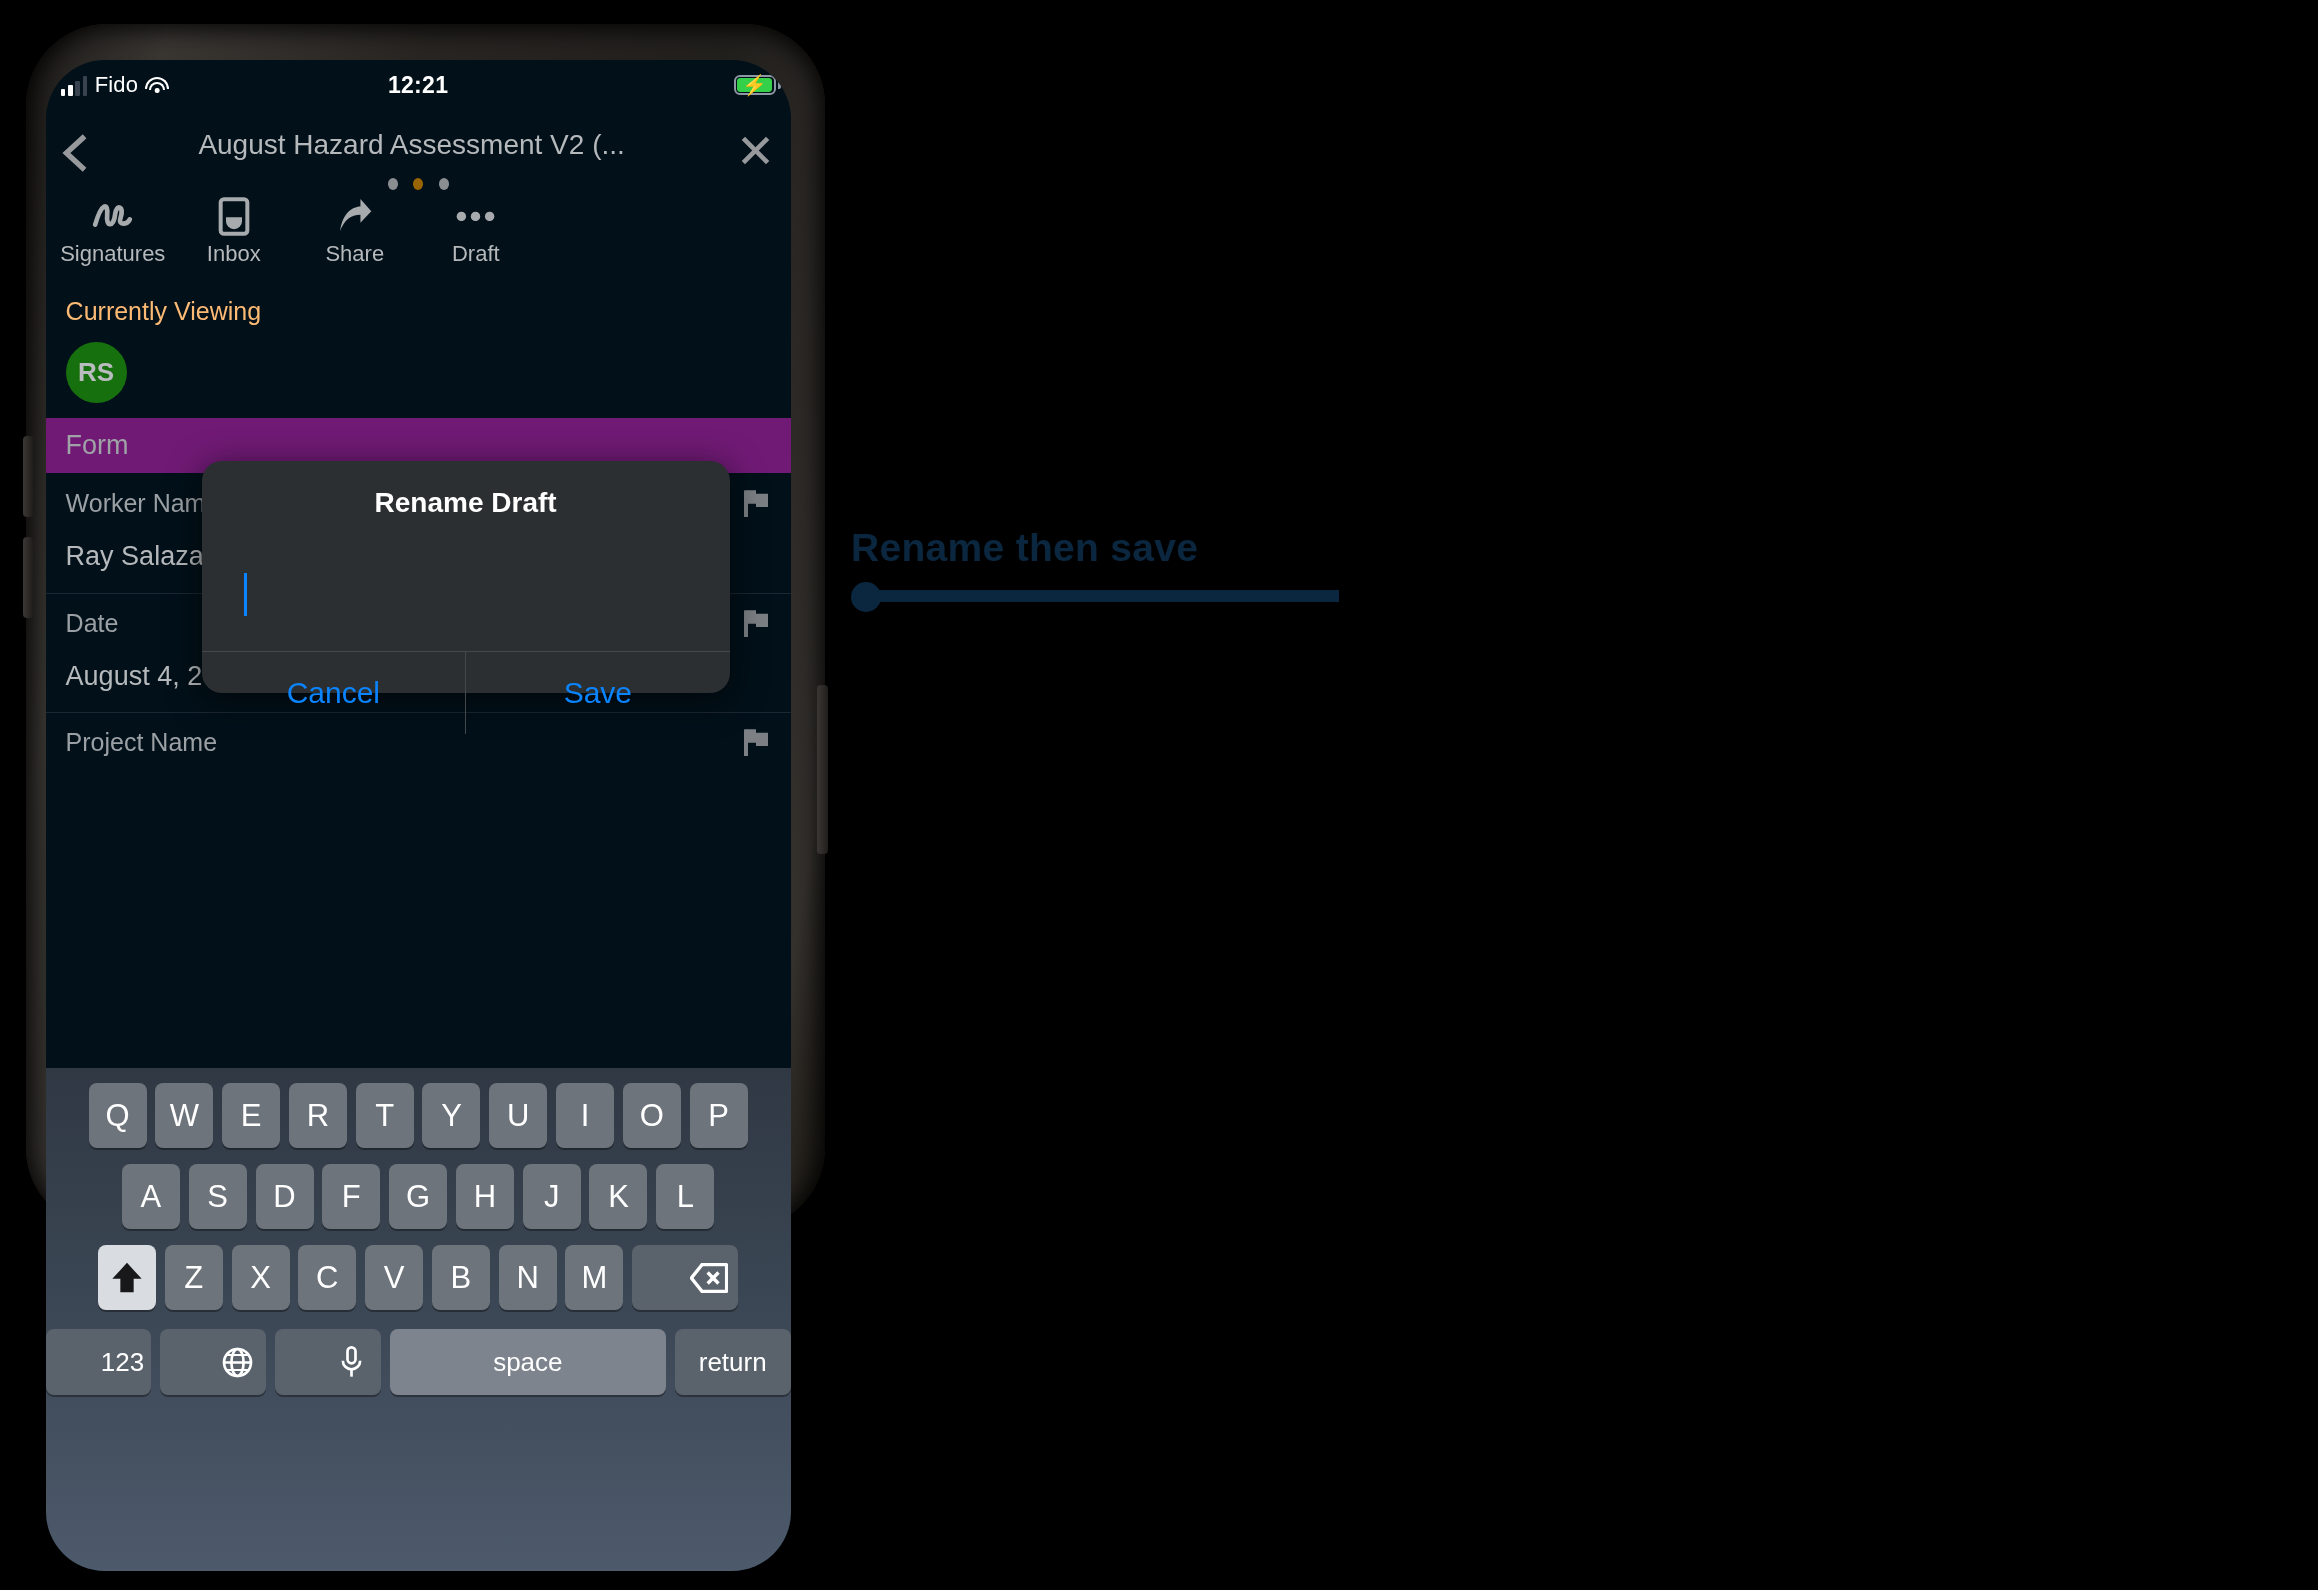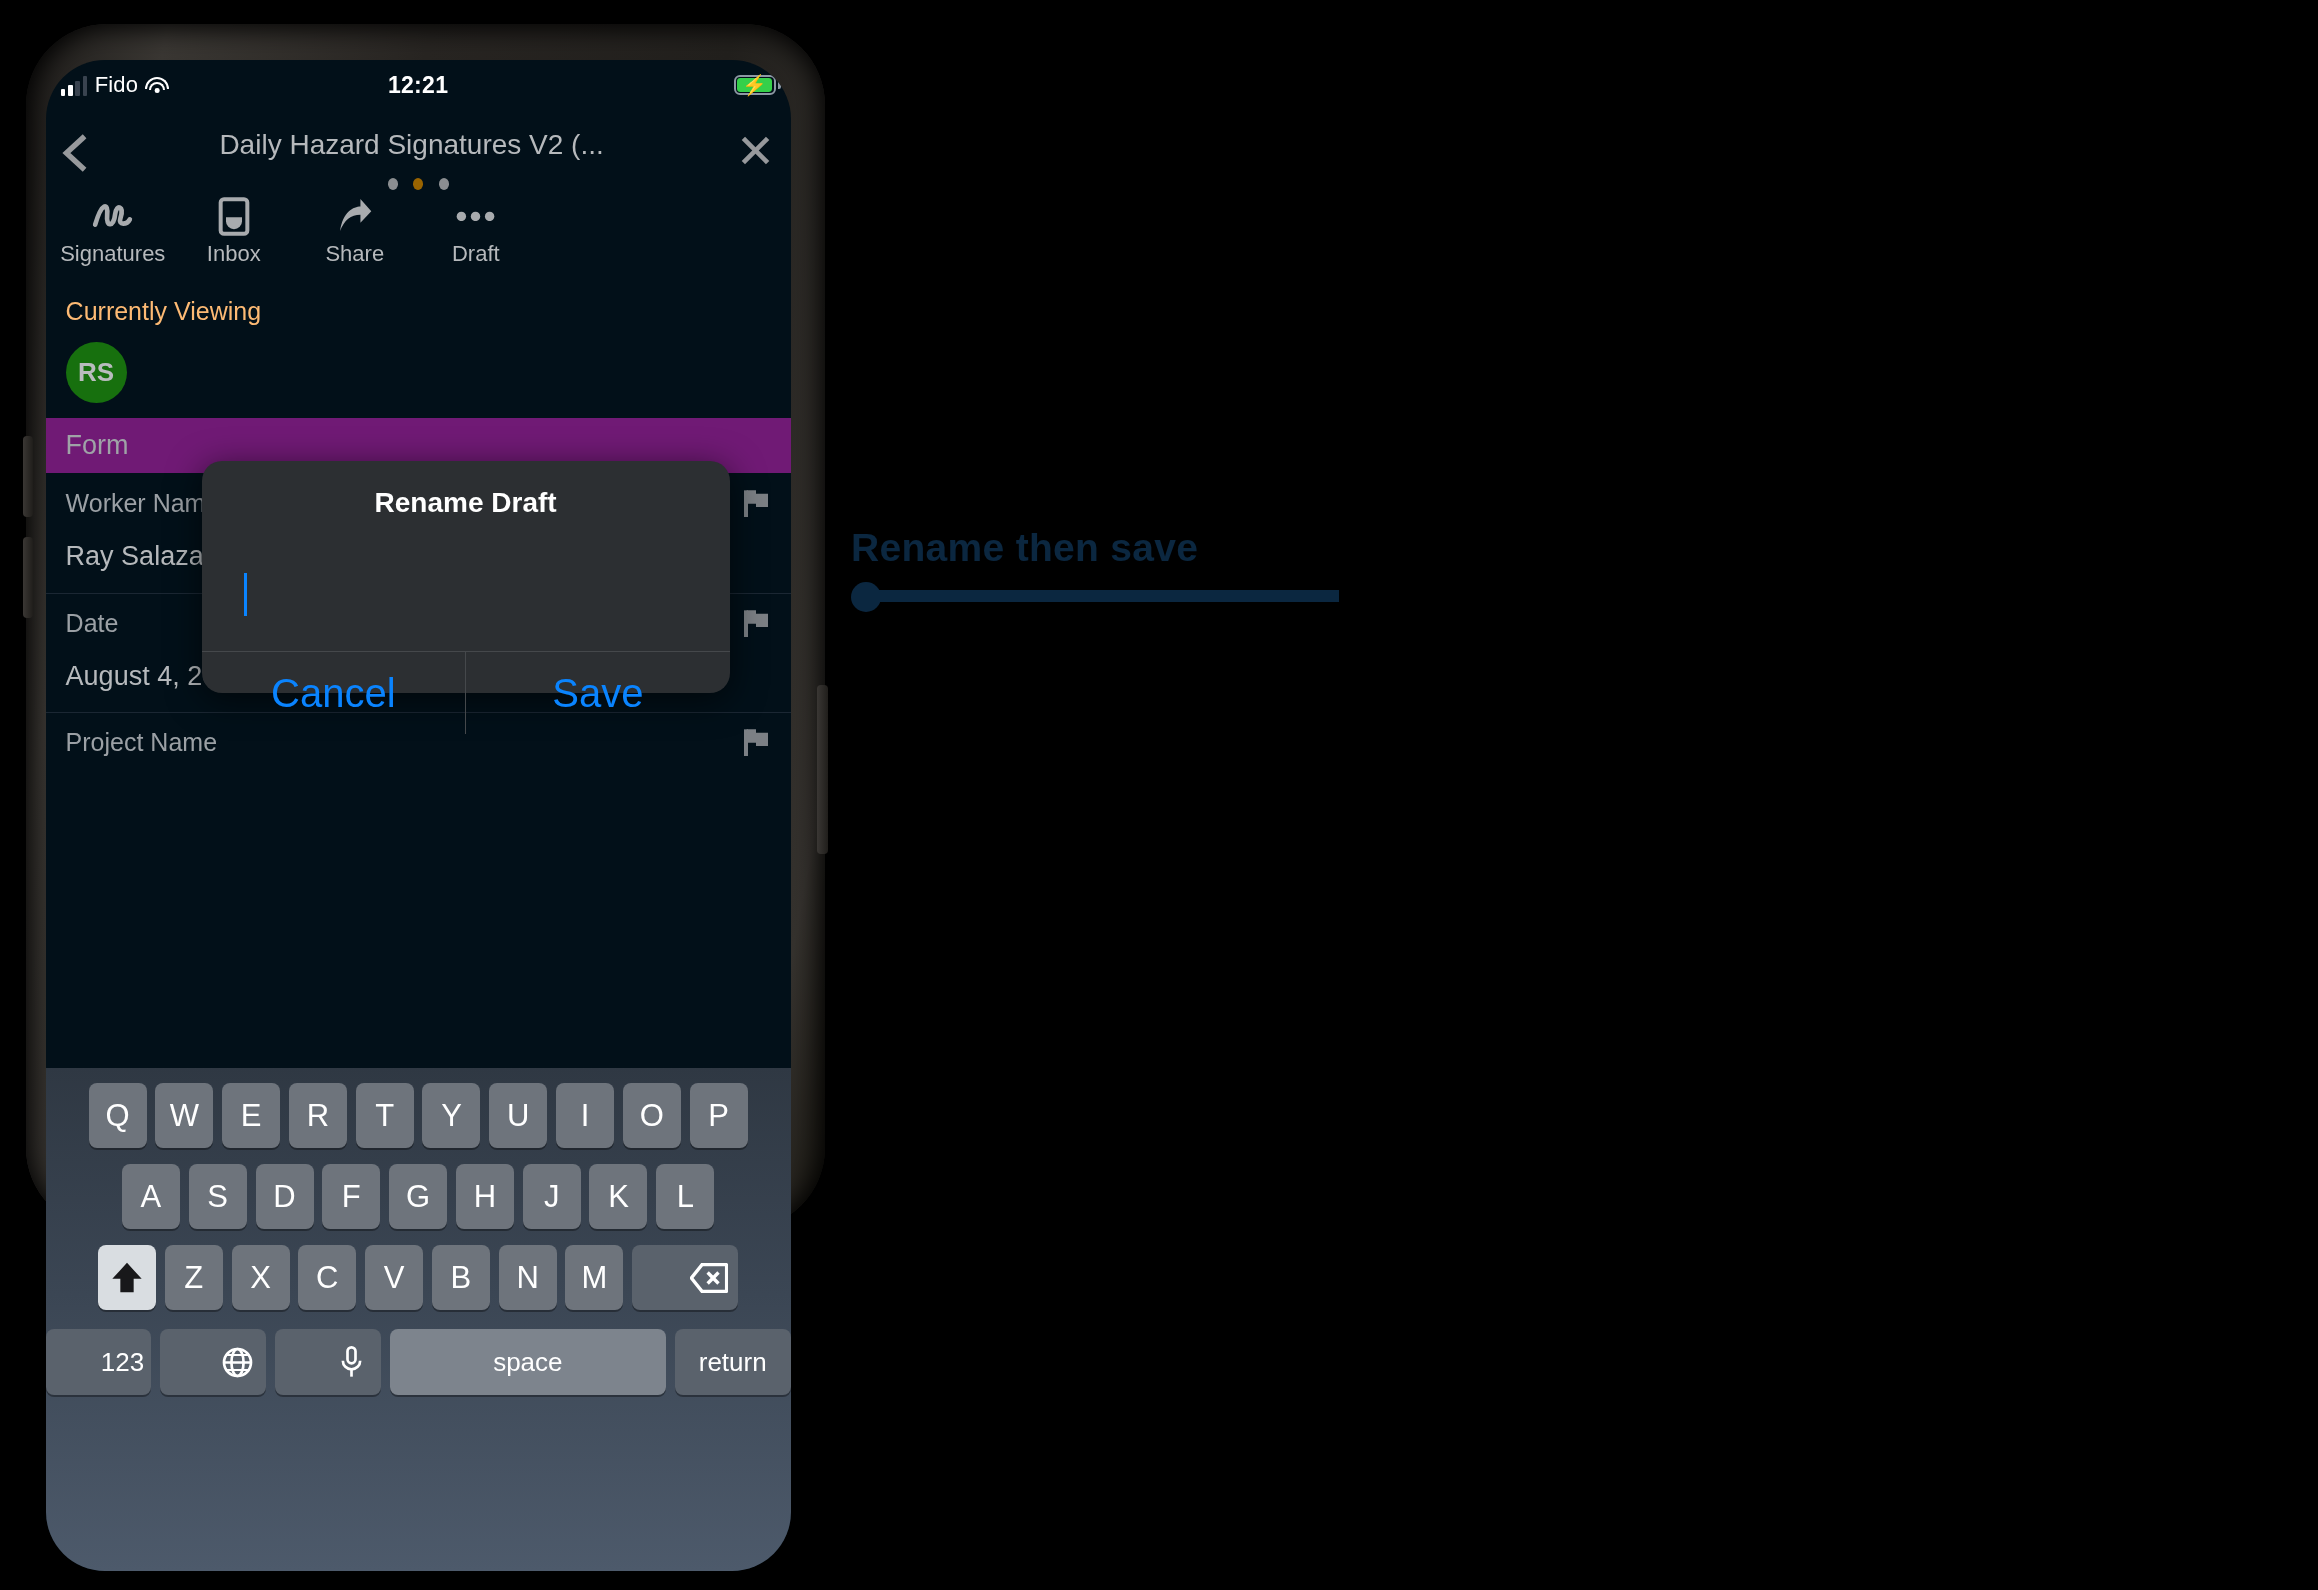--- a/index.html
+++ b/index.html
@@ -79,21 +79,21 @@
   }
   #dialog-title{position:absolute;left:0;right:0;top:26px;text-align:center;color:#fff;font-size:28px;font-weight:700;}
   #name-input{
     position:absolute;left:28px;top:101px;width:471px;height:65px;box-sizing:border-box;
     background:#1d1f20;border:1.3px solid #8a8d90;border-radius:10.8px;
     color:#8e9195;font-size:26px;padding:0 15px;outline:none;font-family:"Liberation Sans",sans-serif;
   }
   #name-input::placeholder{color:#8e9195;opacity:1;}
   #text-caret{position:absolute;left:42px;top:112px;width:3.4px;height:43px;background:#0a84ff;}
   #dialog-actions{position:absolute;left:0;right:0;top:190px;height:82px;border-top:1.3px solid #45484b;display:flex;}
-  .dlg-btn{flex:1;display:flex;align-items:center;justify-content:center;color:#0a84ff;font-size:40px;}
+  .dlg-btn{flex:1;display:flex;align-items:center;justify-content:center;color:#0a84ff;font-size:30px;}
   #dlg-cancel{border-right:1.3px solid #45484b;}
 
   
   #keyboard{position:absolute;left:0;bottom:0;width:745px;height:503px;background:linear-gradient(180deg,#2f3843 0%,#3b4654 45%,#4d5a6b 100%);}
   .kb-row{display:flex;justify-content:center;align-items:center;}
   #kb-row1{padding-top:15px;gap:8.8px;}
   #kb-row2{padding-top:16px;gap:8.8px;}
   #kb-row3{padding-top:16px;gap:8.8px;}
   #kb-row4{padding-top:19px;gap:8.8px;}
   .key{background:#6e747c;border-radius:8px;color:#fff;display:flex;align-items:center;justify-content:center;font-size:31px;box-shadow:0 2px 0 rgba(0,0,0,.35);}
@@ -153,21 +153,21 @@
         <div id="bolt">⚡</div>
       </div>
     </div>
 
     <div id="nav-header">
       <div id="back-icon">
         <svg viewBox="0 0 40 56" width="27" height="38">
             <polyline points="32,6 8,28 32,50" fill="none" stroke="#97999c" stroke-width="8" stroke-linecap="square"></polyline>
           </svg>
       </div>
-      <div id="doc-title">Daily Hazard Signatures V2 (...</div>
+      <div id="doc-title">August Hazard Assessment V2 (...</div>
       <div id="close-icon">
         <svg viewBox="0 0 46 46" width="31" height="31">
             <line x1="5" y1="5" x2="41" y2="41" stroke="#97999c" stroke-width="7"></line>
             <line x1="41" y1="5" x2="5" y2="41" stroke="#97999c" stroke-width="7"></line>
           </svg>
       </div>
       <div id="page-dots">
         <b></b>
         <b class="active"></b>
         <b></b>

